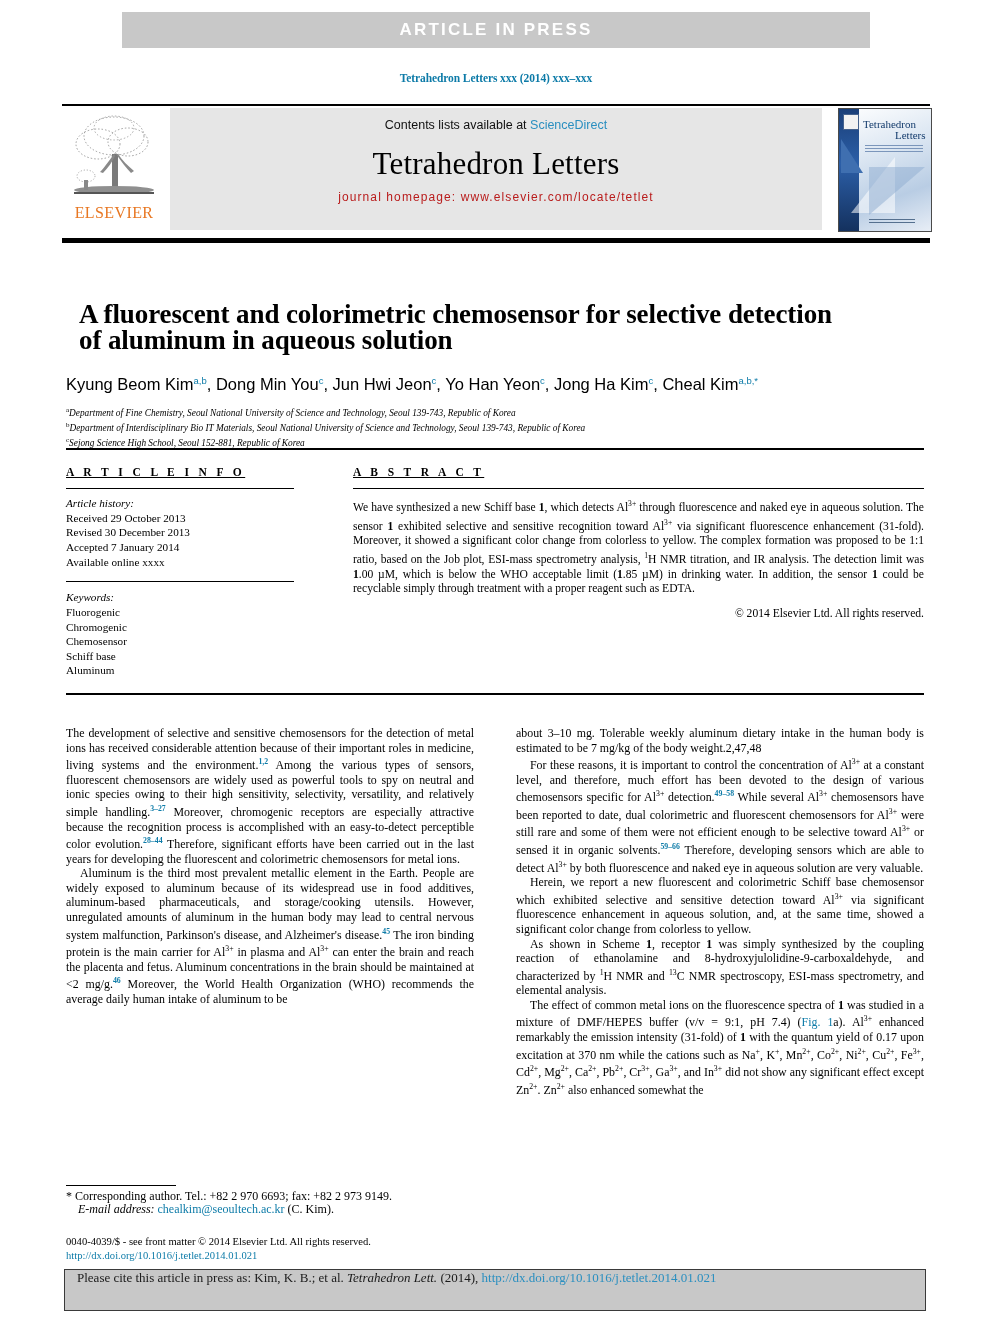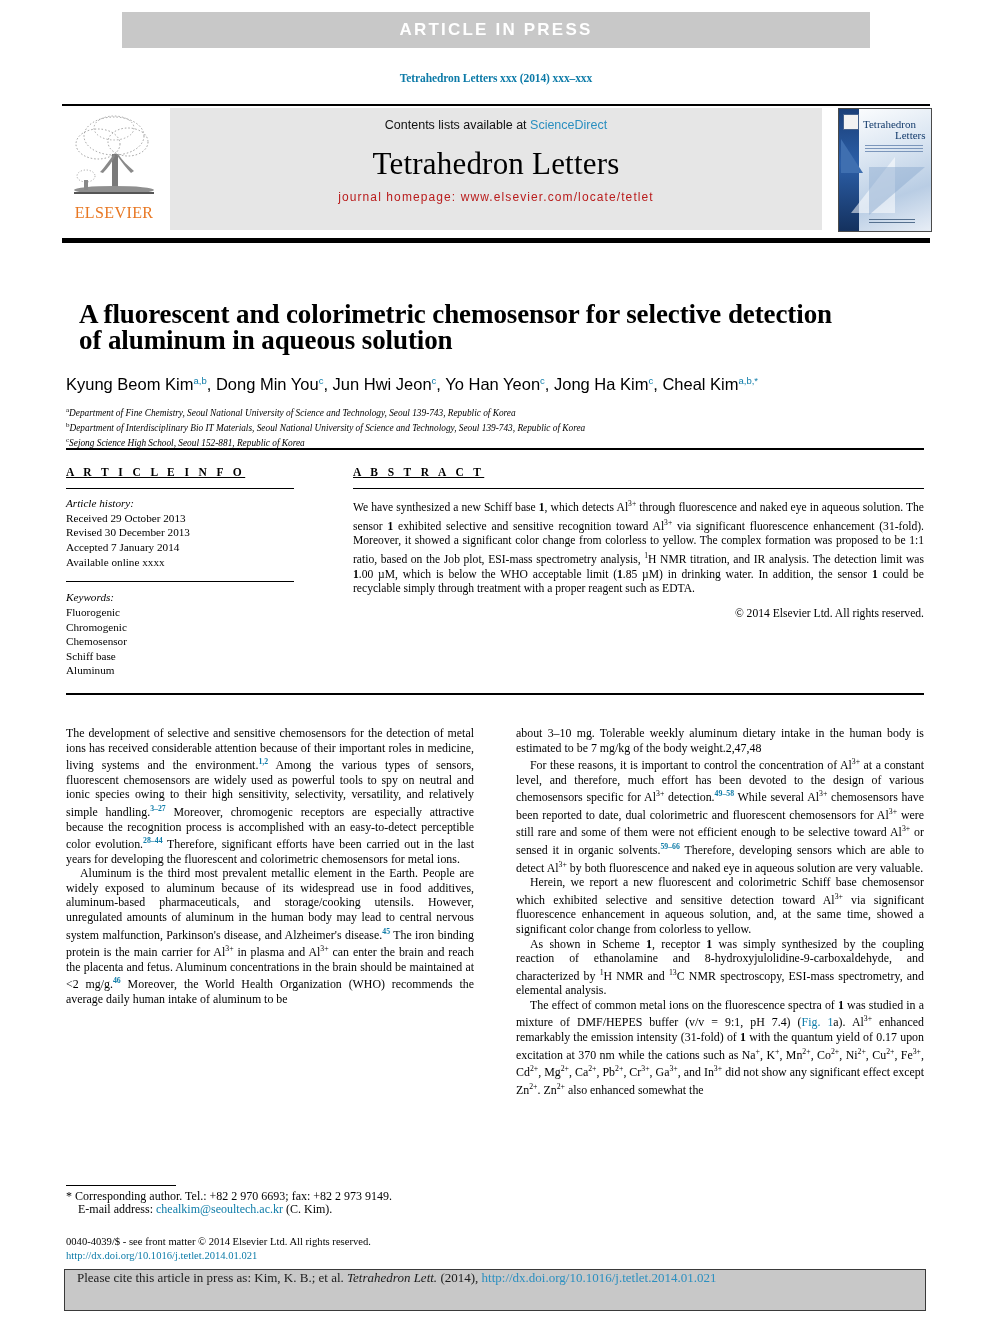--- a/index.html
+++ b/index.html
@@ -361,21 +361,21 @@
   }
   .footnote {
     position: absolute;
     left: 66px;
     top: 1190px;
     width: 408px;
     font-family: "Liberation Serif", serif;
     font-size: 12px;
     line-height: 13.4px;
   }
-  .footnote .em { }
+  .footnote .em { font-style: italic; }
   .footnote a { color: #0d7ba8; text-decoration: none; }
   .issn-line {
     position: absolute;
     left: 66px;
     top: 1235px;
     width: 560px;
     font-family: "Liberation Serif", serif;
     font-size: 10.6px;
     line-height: 13.6px;
   }

